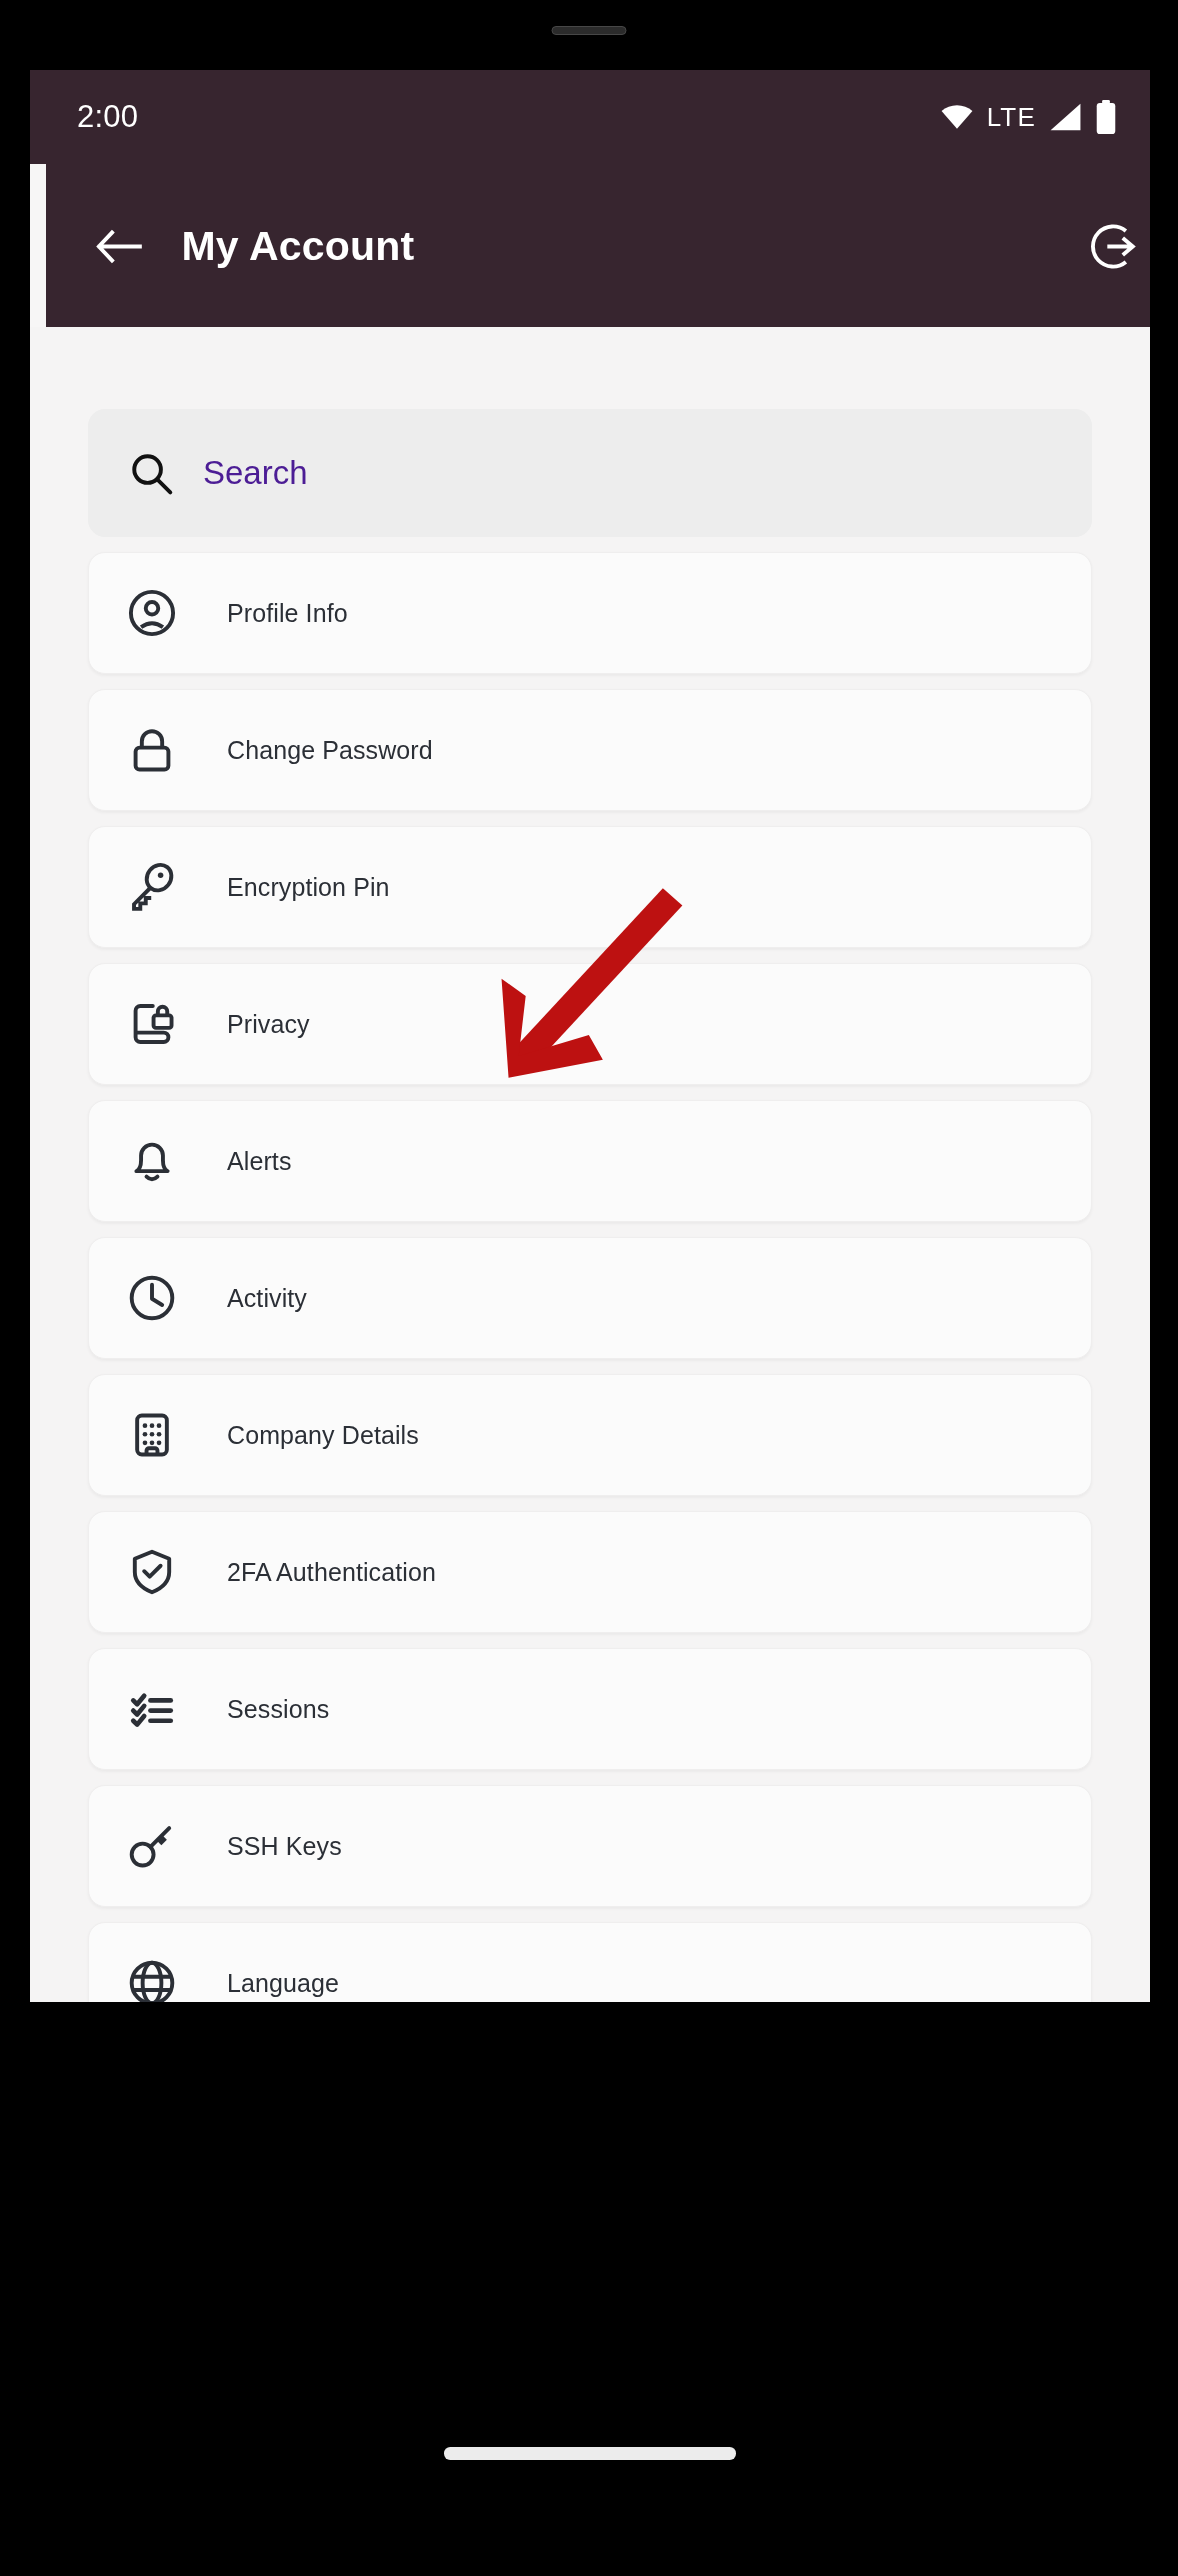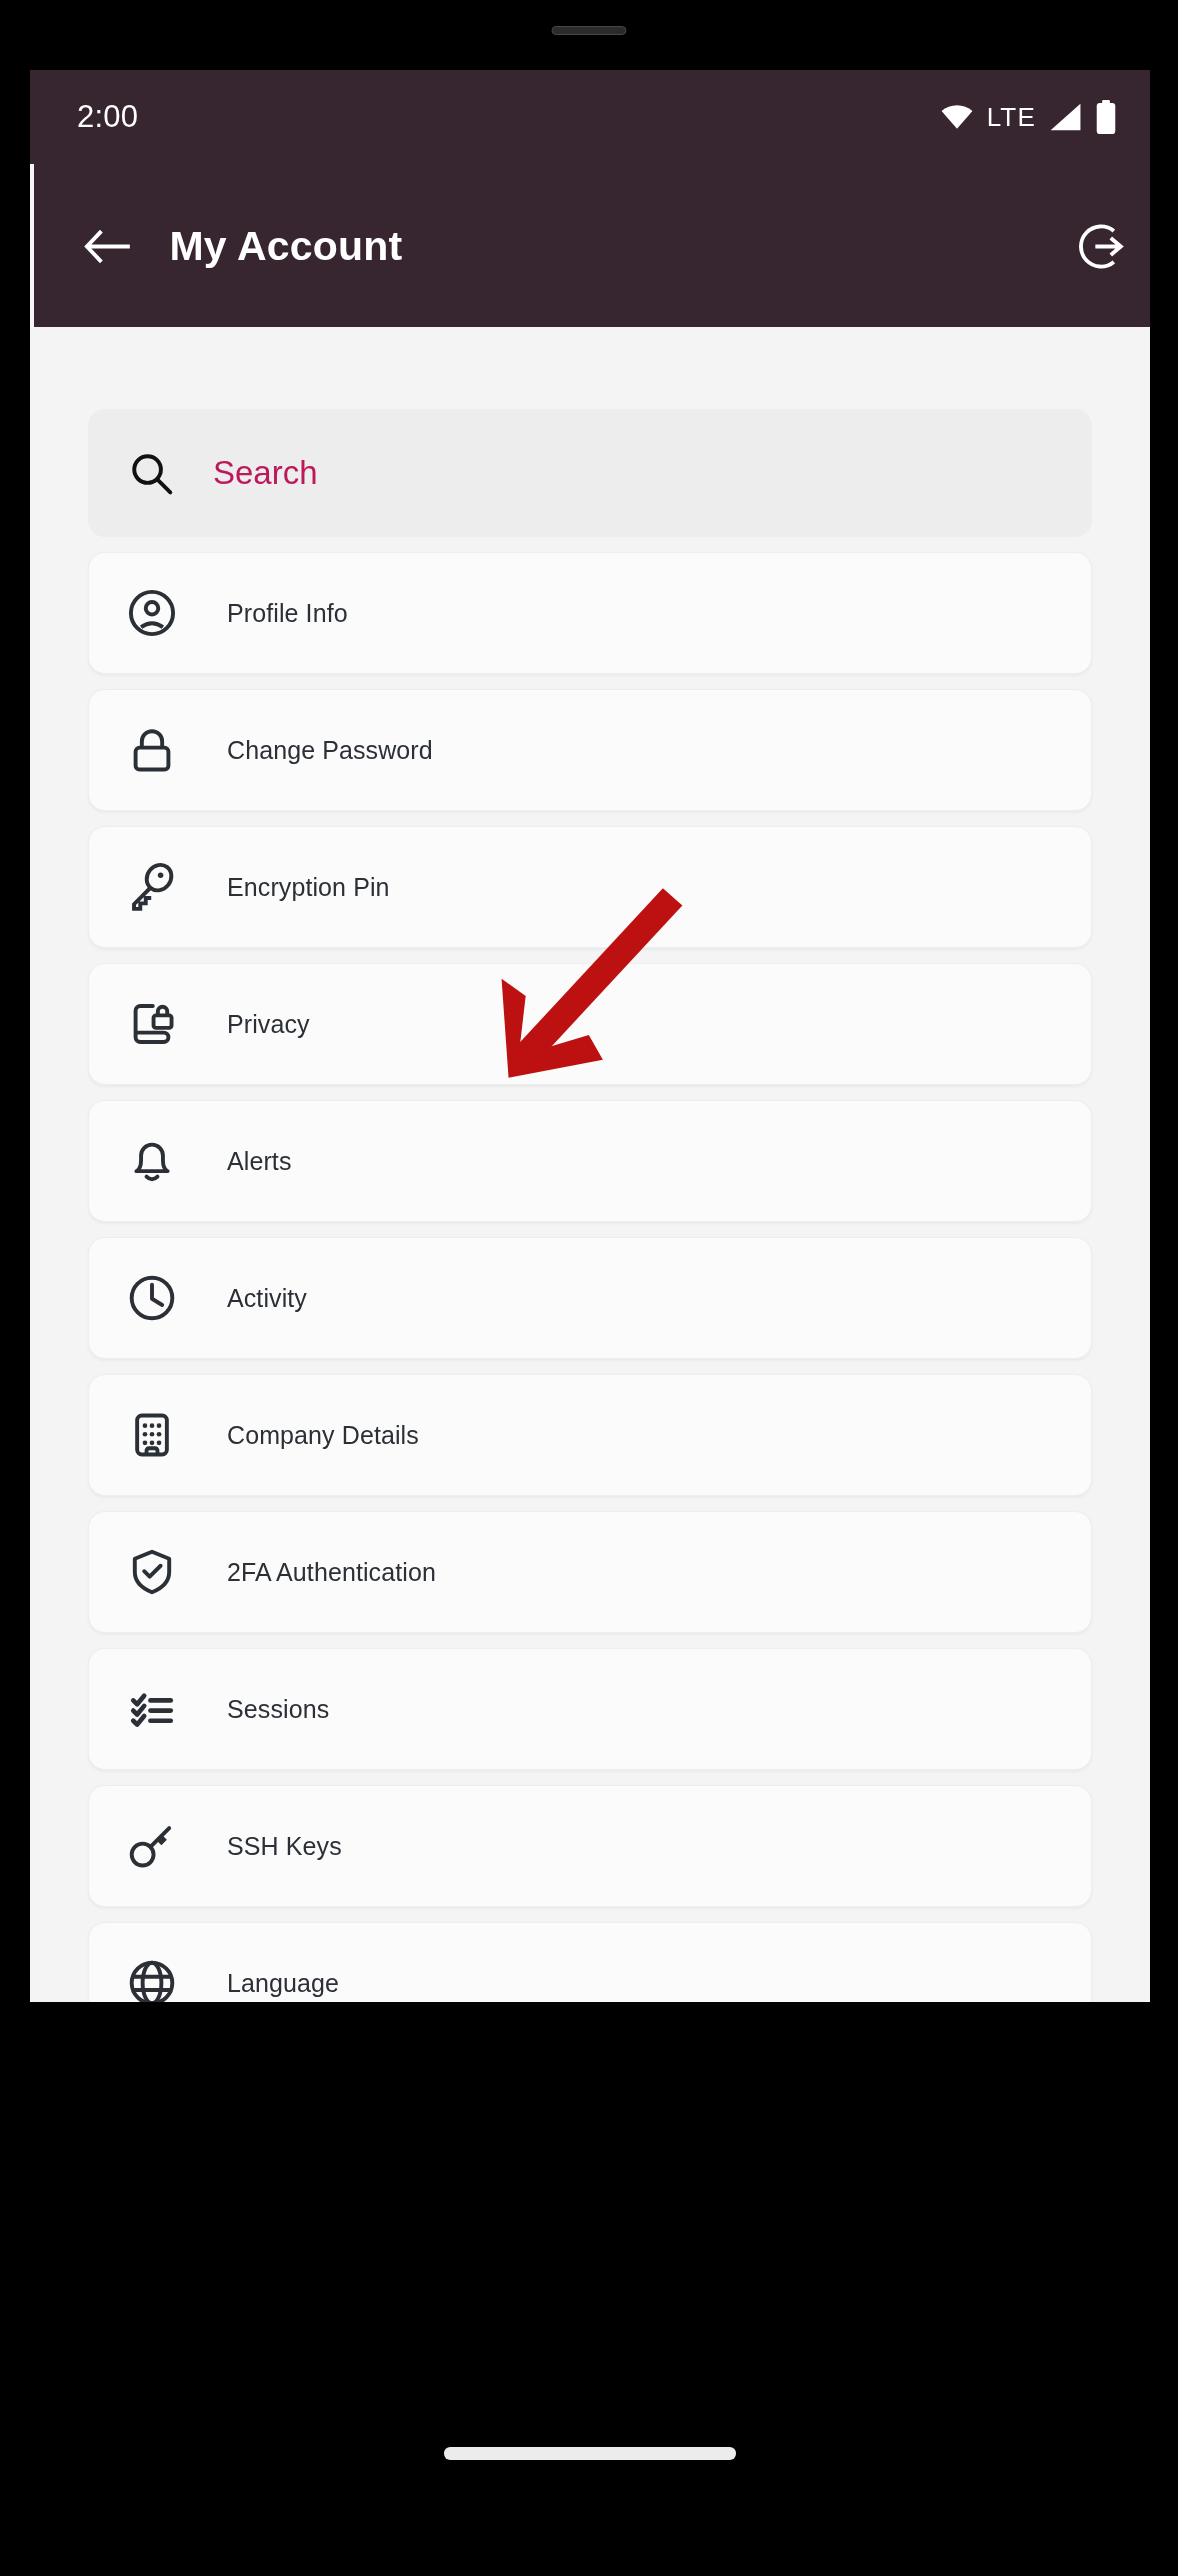--- a/index.html
+++ b/index.html
@@ -70,21 +70,21 @@
   #lte-label {
     color: #ffffff;
     font-size: 26px;
     letter-spacing: 1.2px;
     font-weight: 400;
   }
 
   
   #app-bar {
     position: absolute;
-    left: 4px; top: 94px;
+    left: 16px; top: 94px;
     width: 1120px;
     height: 164px;
     background: #37252f;
     display: flex;
     align-items: center;
     padding: 0 17px 0 37px;
   }
   #back-button {
     width: 72px; height: 72px;
     display: flex; align-items: center; justify-content: center;
@@ -129,22 +129,22 @@
 
   #search-card {
     background: #ededed;
     border: 0.8px solid #ededed;
     box-shadow: none;
     height: 128px;
     margin-bottom: 15px;
   }
   #search-placeholder {
     font-size: 33px;
-    color: #be185d;
-    margin-left: 36px;
+    color: #4c1d95;
+    margin-left: 26px;
   }
 
   .card-icon {
     width: 51px;
     height: 51px;
     flex: 0 0 51px;
     display: flex;
     align-items: center;
     justify-content: center;
   }

